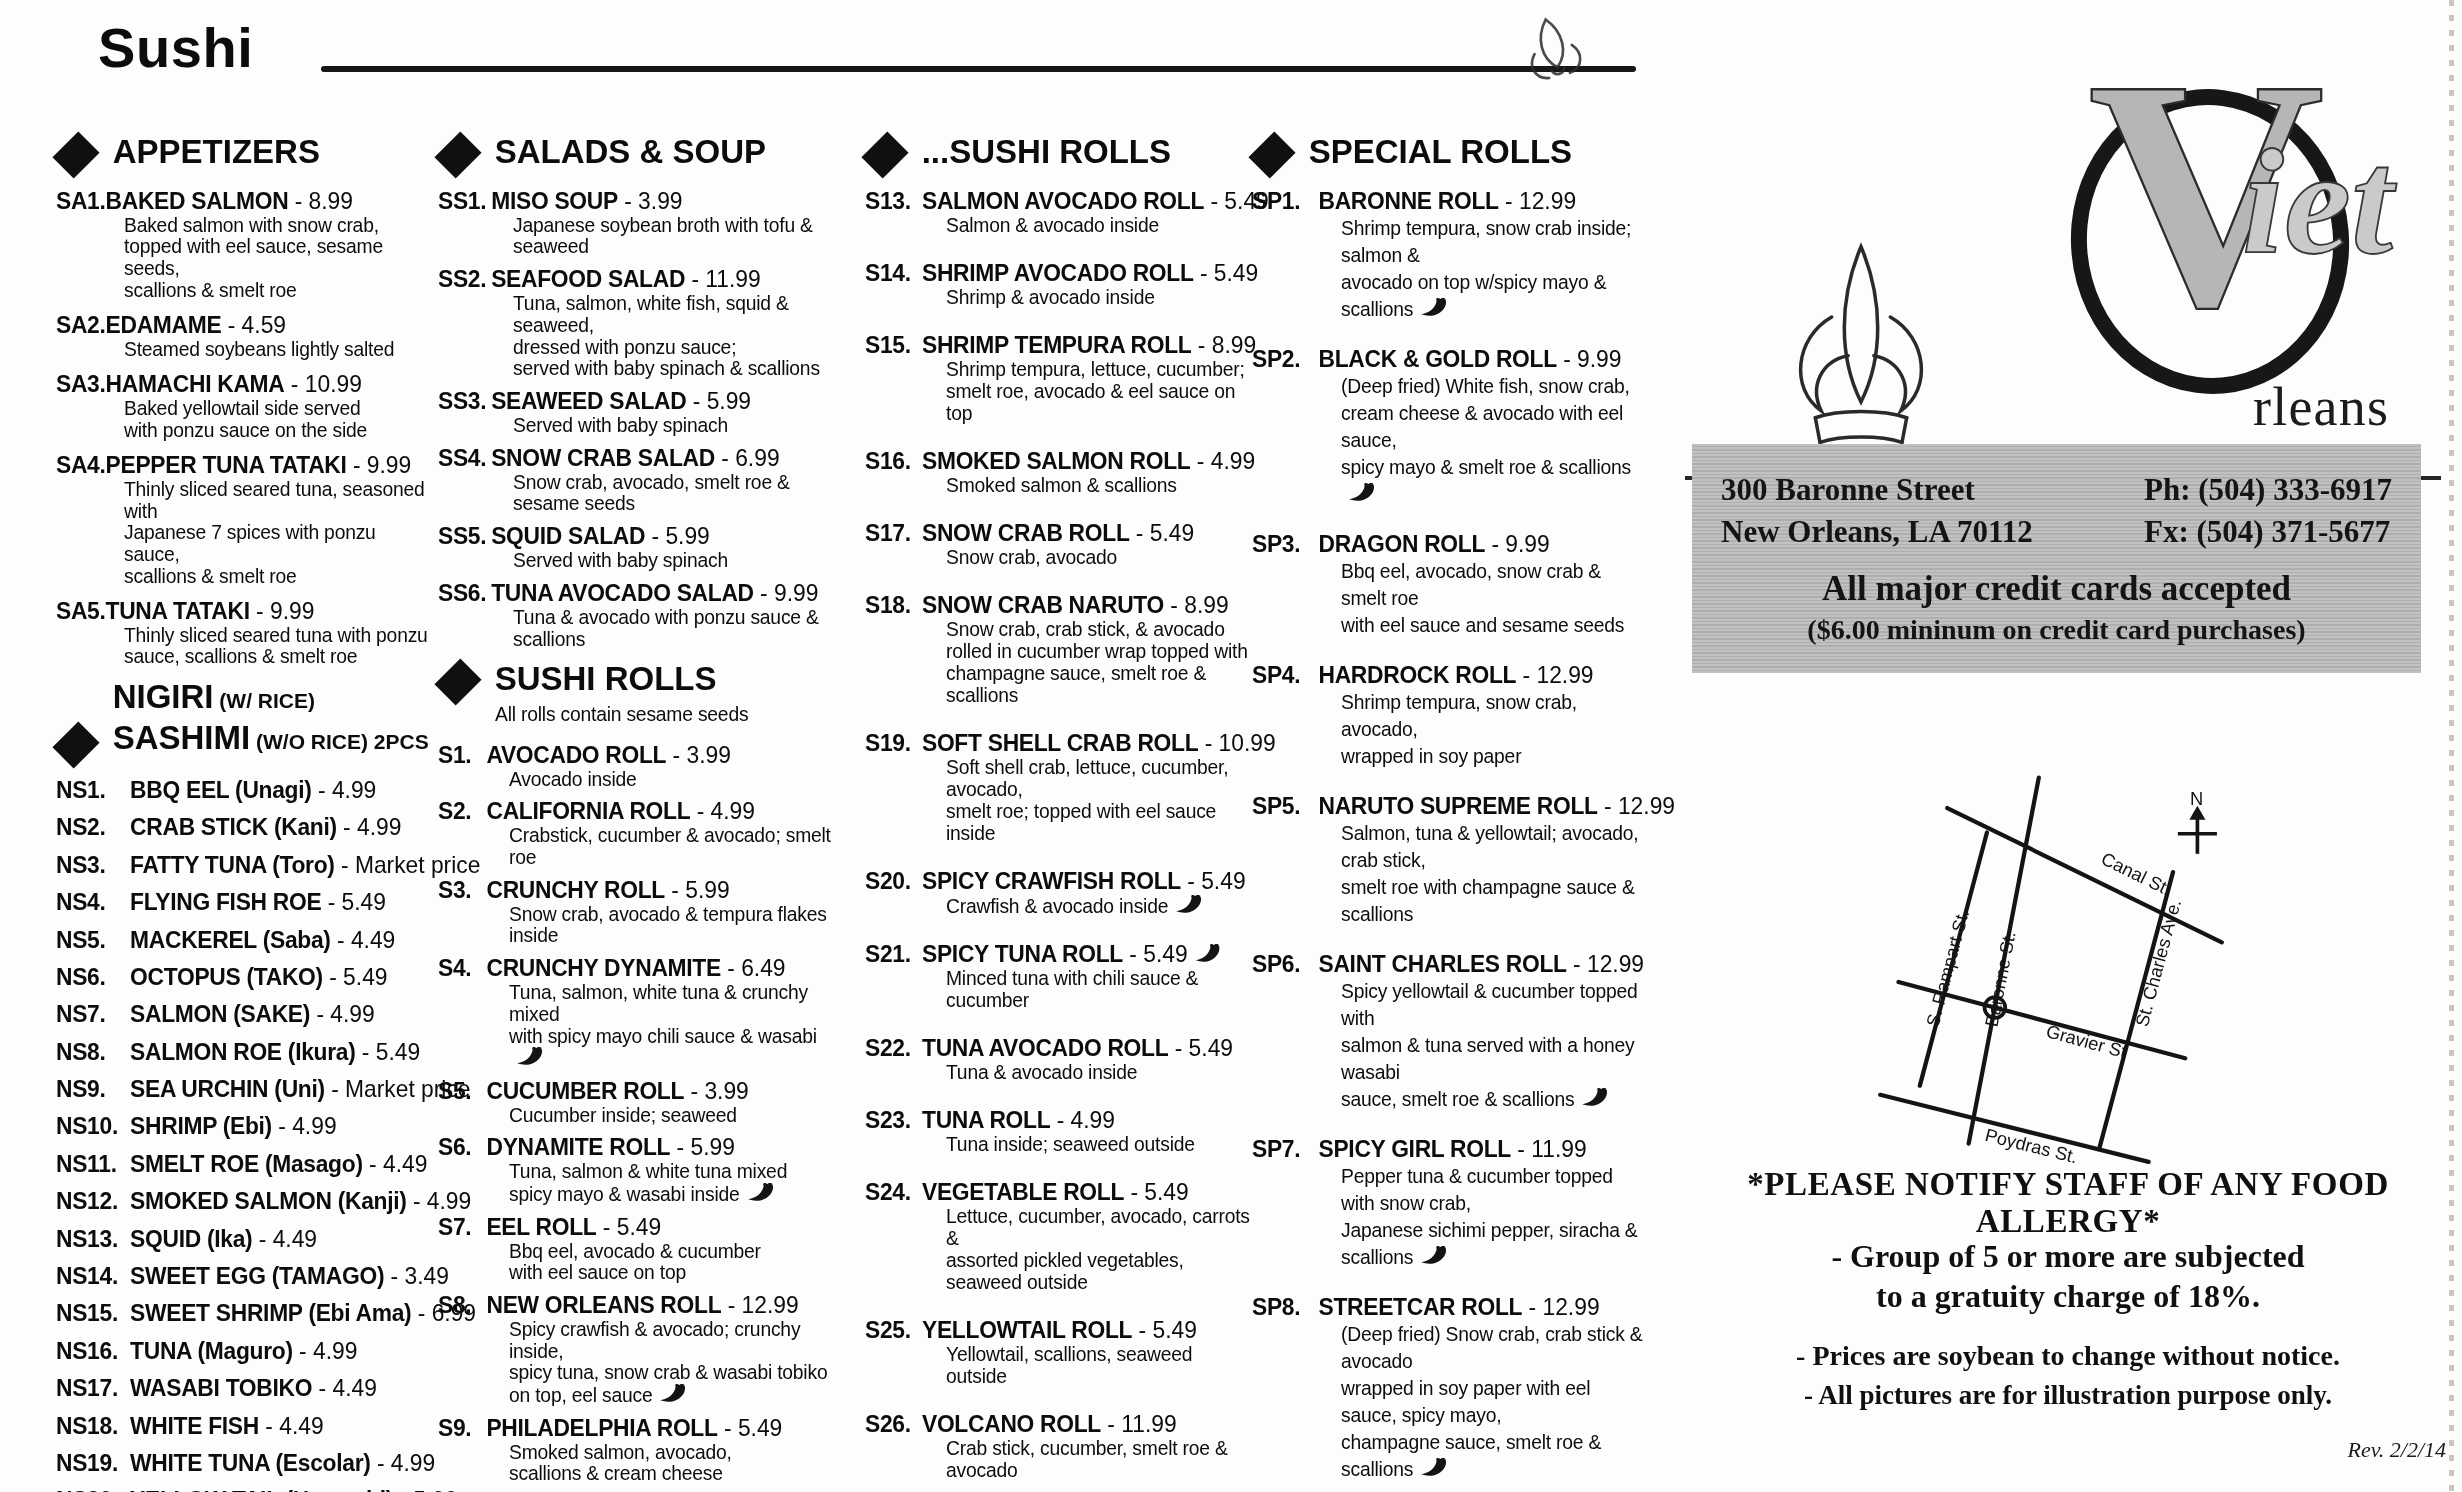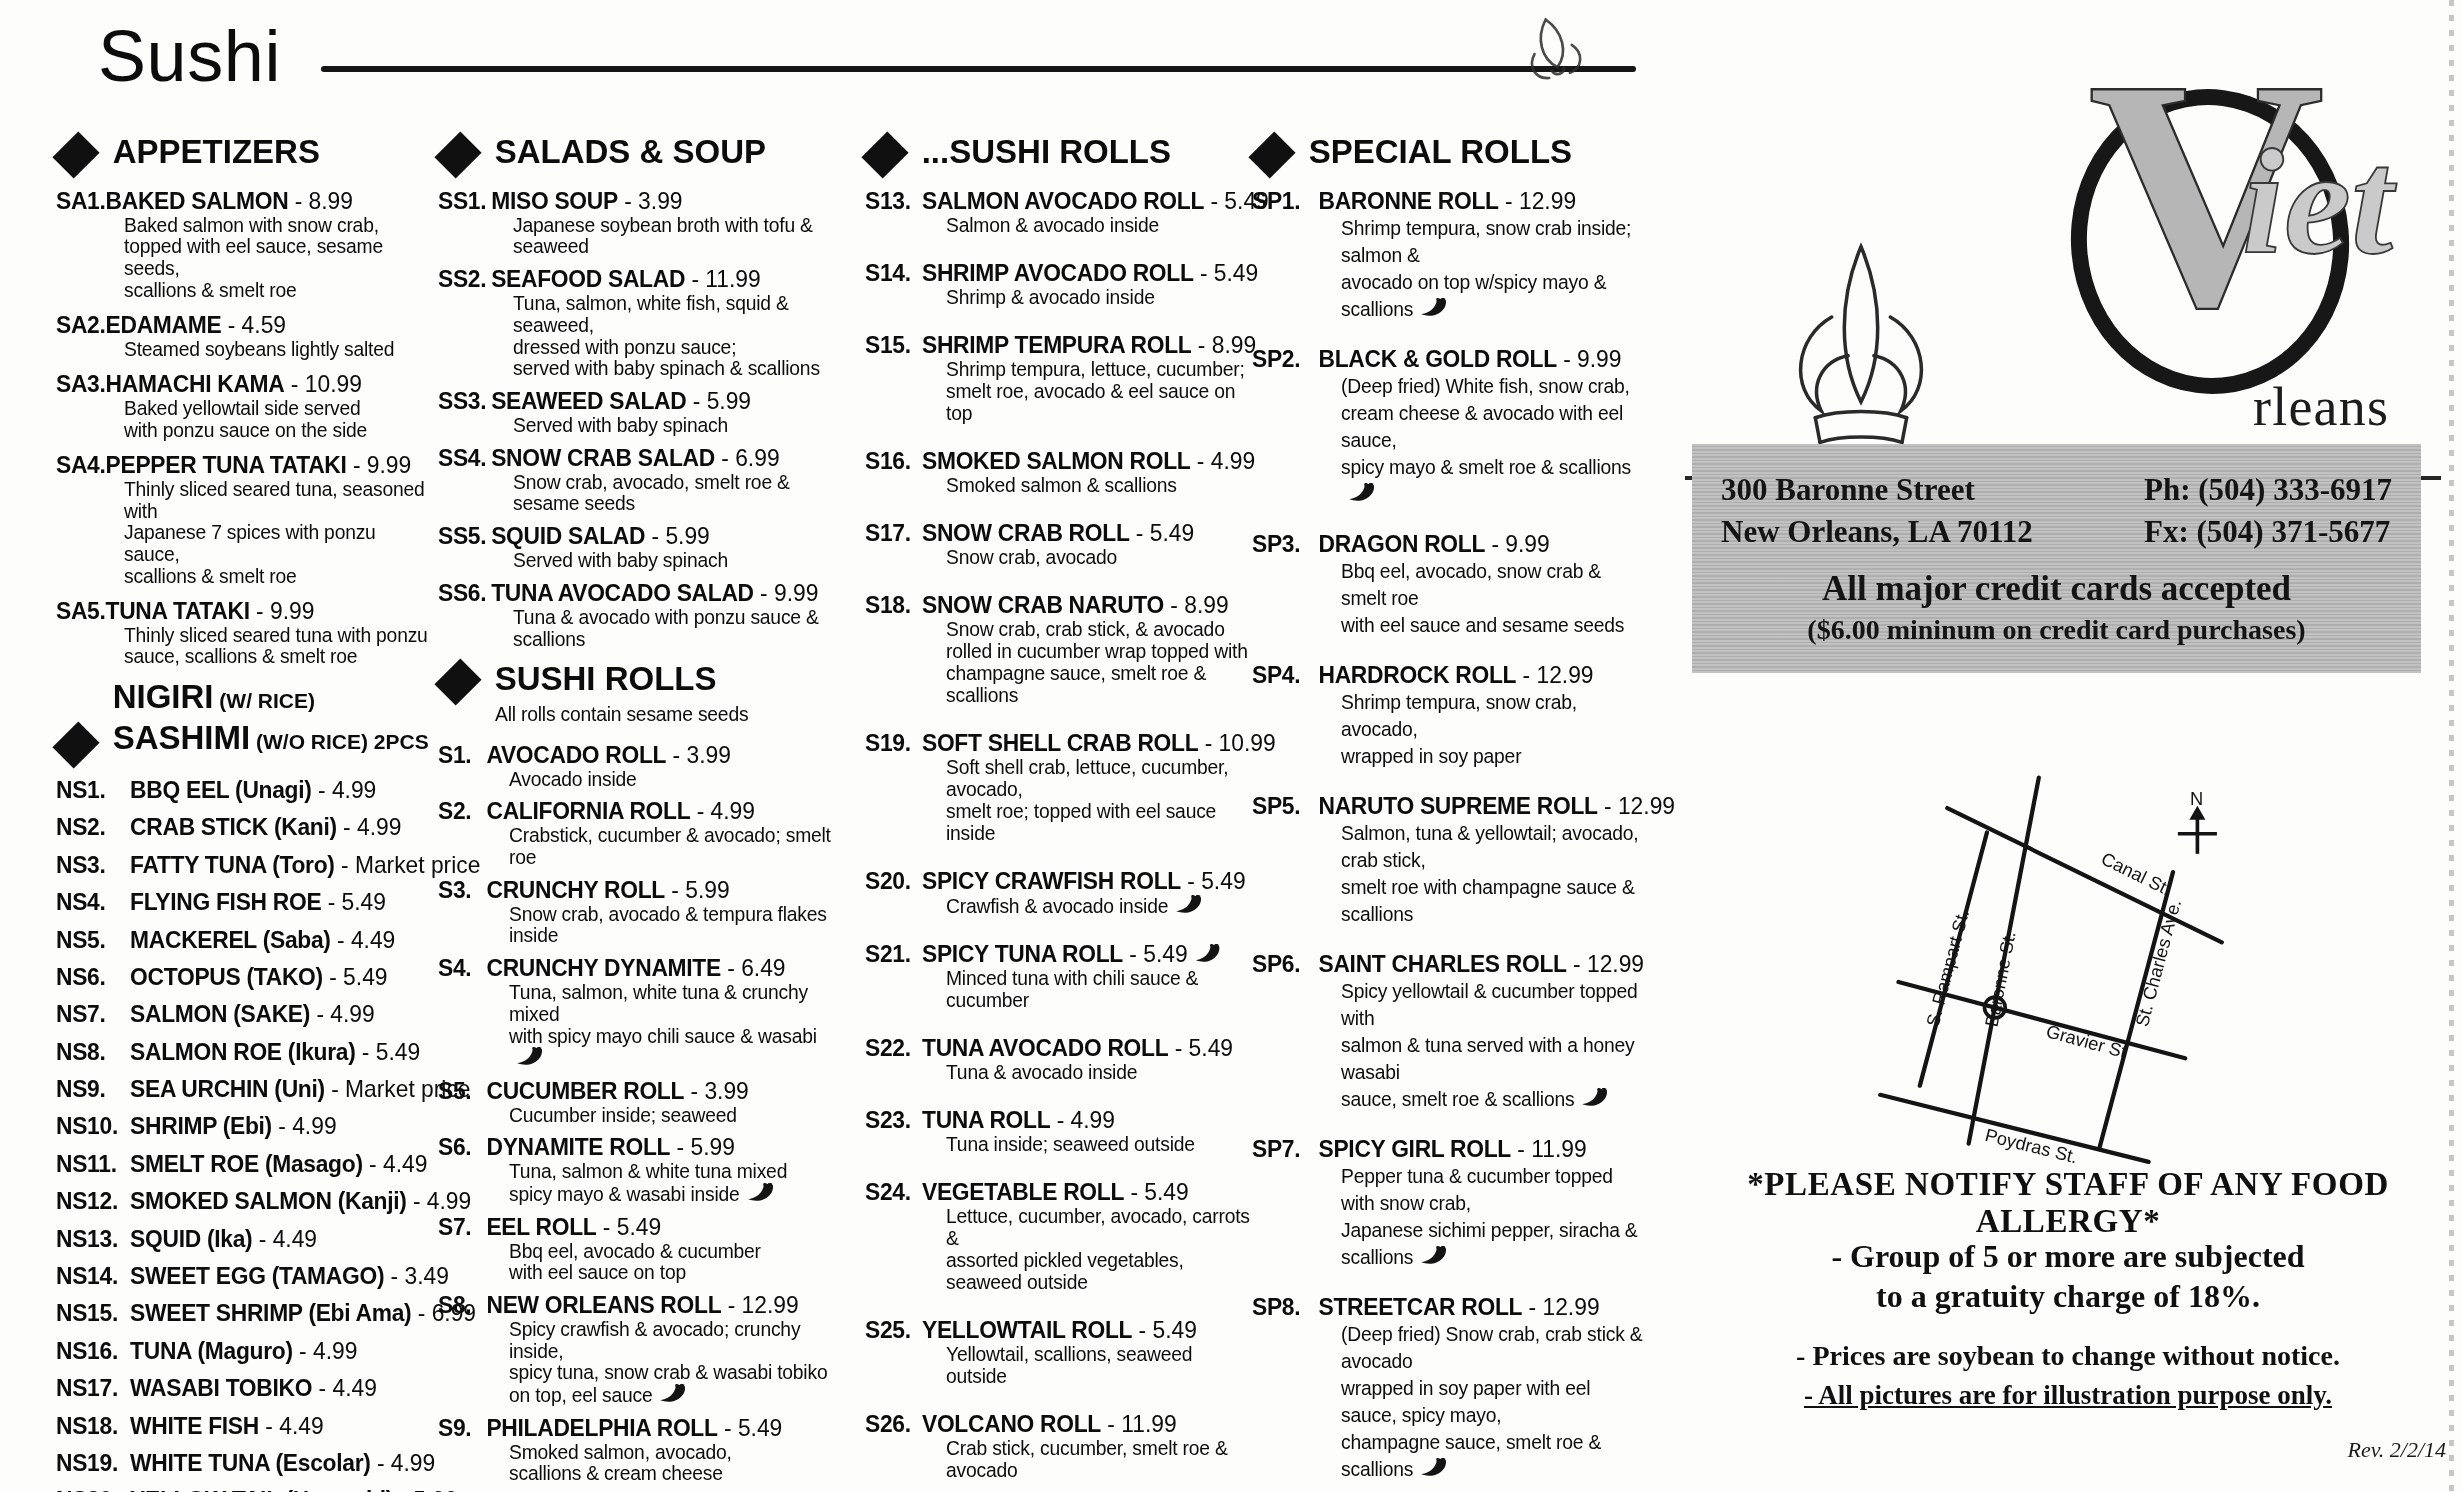--- a/index.html
+++ b/index.html
@@ -1,18 +1,18 @@
 <!DOCTYPE html>
 <html style="font-size:9.4px"><head>
 <meta charset="utf-8">
 <style>
   html,body{margin:0;padding:0;background:#e8e8e8;}
   .page{position:relative;width:2462px;height:1492px;background:#fdfdfc;overflow:hidden;
         font-family:"Liberation Sans",sans-serif;color:#0c0c0c;}
-  .menu-title{position:absolute;left:98px;top:15px;font-size:72px;font-weight:400;letter-spacing:0.6px;}
+  .menu-title{position:absolute;left:98px;top:15px;font-size:56px;font-weight:700;letter-spacing:0.6px;}
   .title-rule{position:absolute;left:321px;top:66px;width:1315px;height:5.9px;background:#161616;border-radius:2.9px;}
   .flourish-top{position:absolute;left:1521px;top:14px;width:64px;height:70px;transform:rotate(-14deg);opacity:.85;}
   .edge-noise{position:absolute;right:8.2px;top:0;width:4.7px;height:1492px;opacity:.5;
         background:repeating-linear-gradient(180deg,rgba(70,70,70,.6) 0 5.9px,rgba(70,70,70,0) 5.9px 15px);}
 
   
   .col{position:absolute;top:131px;}
   .col.c0{left:56px;width:379px;}
   .col.c1{left:438px;width:410px;}
   .col.c2{left:865px;width:386px;}
@@ -65,21 +65,21 @@
   
   .map{position:absolute;left:1852px;top:741px;width:398px;height:427px;}
   .map line,.map path{stroke:#141414;}
   .map text{font-family:"Liberation Sans",sans-serif;font-size:30px;fill:#141414;}
 
   
   .notice{position:absolute;left:1679px;width:778px;text-align:center;font-family:"Liberation Serif",serif;font-weight:700;color:#101010;}
   .notice-allergy{top:1166px;font-size:33px;letter-spacing:0.6px;}
   .notice-grat{top:1236px;font-size:32px;line-height:40px;}
   .notice-prices{top:1340px;font-size:28px;}
-  .notice-pics{top:1380px;font-size:27px;text-decoration:underline;}
+  .notice-pics{top:1380px;font-size:27px;}
   .rev{position:absolute;left:2276px;top:1437px;width:170px;text-align:right;font-family:"Liberation Serif",serif;
        font-style:italic;font-size:22px;color:#1a1a1a;}
 </style>
 </head>
 <body>
 
 <div class="page">
 
   <div class="menu-title">Sushi</div>
   <div class="title-rule"></div>

